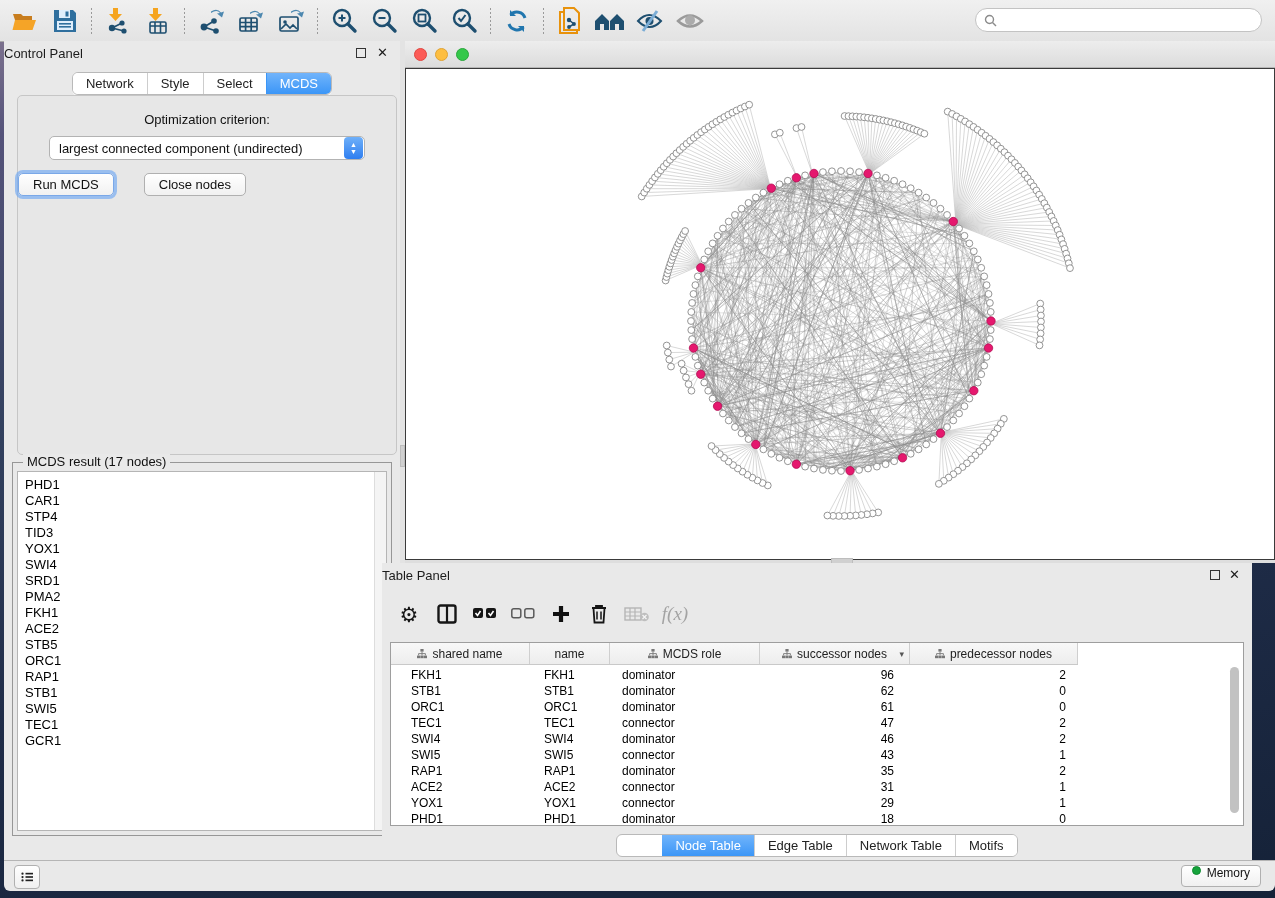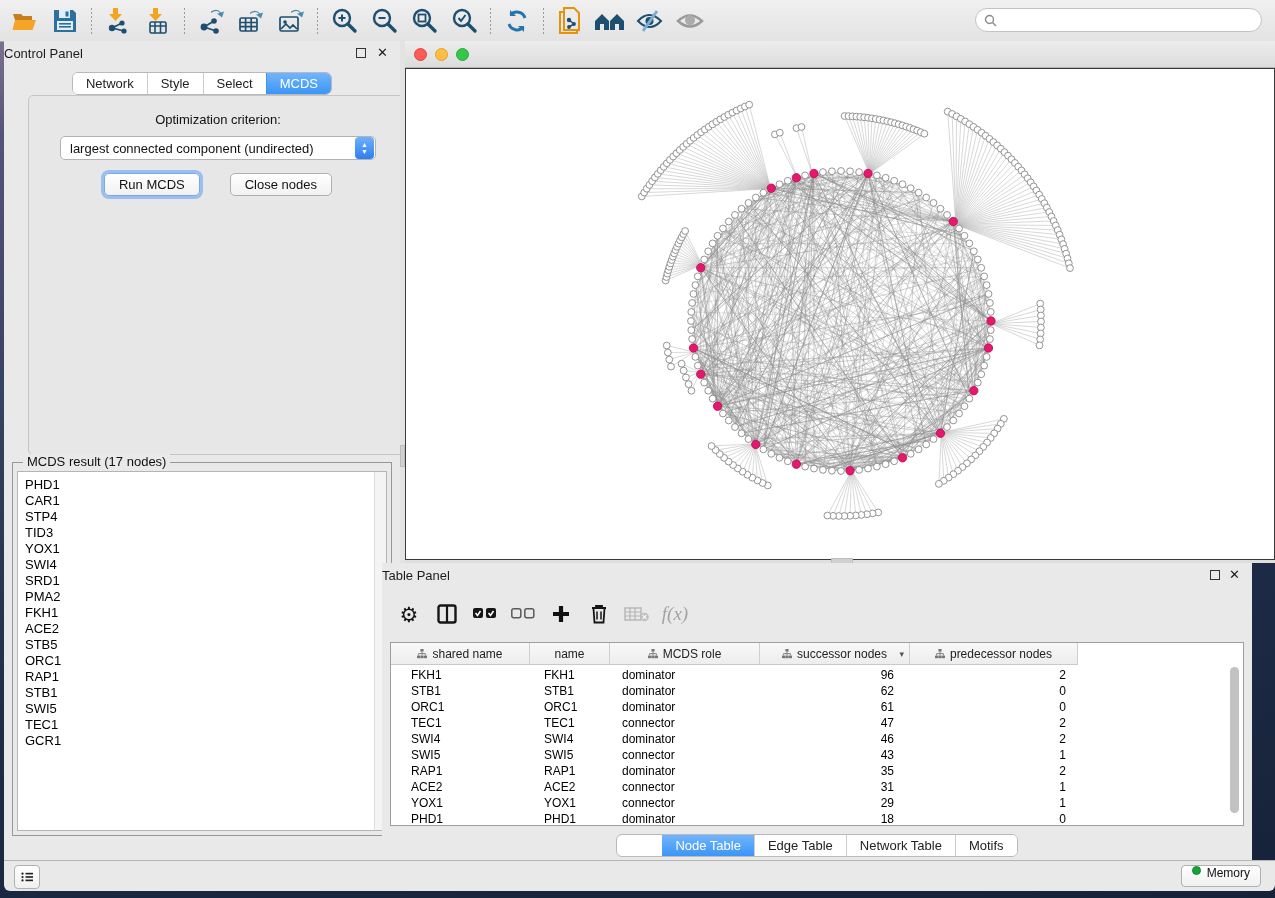--- a/index.html
+++ b/index.html
@@ -28,31 +28,31 @@
   .float-box{position:absolute;top:7px;width:10px;height:10px;border:1.5px solid #333;box-sizing:border-box;}
   .close-x{position:absolute;top:5px;font-size:13px;font-weight:bold;color:#1a1a1a;line-height:14px;}
   .cp-float{right:34px;} .cp-close{right:12px;}
   
   .seg-tabs{display:flex;justify-content:center;margin-top:6px;}
   .seg-group{display:flex;border:1px solid #b9b9b9;border-radius:6px;background:#fff;overflow:hidden;box-shadow:0 1px 0 rgba(255,255,255,.6);}
   .seg{padding:3px 13px;font-size:13px;color:#222;border-left:1px solid #cdcdcd;background:#fff;cursor:default;}
   .seg:first-child{border-left:0;}
   .seg.active{background:linear-gradient(#71b4fb,#3b96f7);color:#fff;border-left-color:#3b96f7;}
   
-  .opt-panel{position:absolute;left:24px;top:54px;width:380px;height:360px;background:#e7e7e7;
+  .opt-panel{position:absolute;left:13px;top:54px;width:380px;height:360px;background:#e7e7e7;
     border:1px solid #c6c6c6;border-radius:5px;box-sizing:border-box;}
   .opt-label{text-align:center;font-size:13px;color:#111;margin-top:16px;}
   .select-row{display:flex;justify-content:center;margin-top:9px;}
   .mac-select{width:316px;height:24px;background:#fff;border:1px solid #b3b3b3;border-radius:5px;
     display:flex;align-items:center;position:relative;box-sizing:border-box;}
   .mac-select .sel-text{flex:1;font-size:13px;color:#111;padding-left:9px;white-space:nowrap;overflow:hidden;}
   .stepper{width:19px;height:22px;border-radius:4px;background:linear-gradient(#6fb0f9,#2e7ef0);
     display:flex;flex-direction:column;align-items:center;justify-content:center;margin-right:1px;}
   .stepper span{color:#fff;font-size:7px;line-height:7px;}
-  .btn-row{display:flex;justify-content:center;gap:30px;margin-top:13px;}
+  .btn-row{display:flex;justify-content:flex-start;gap:30px;margin-top:13px;}
   .mac-btn{background:linear-gradient(#ffffff,#f1f1f1);border:1px solid #b0b0b0;border-radius:5px;
     font-size:13px;color:#111;padding:3px 14px;font-family:inherit;}
   .mac-btn.focused{box-shadow:0 0 0 3px rgba(110,168,243,.65);border-color:#7aa8e8;}
   
   .result-group{position:absolute;left:8px;top:421px;width:378px;height:372px;border:1px solid #979797;}
   .result-legend{position:absolute;top:-9px;left:10px;background:#e9e9e9;padding:0 4px;font-size:13px;color:#111;}
   .result-list{position:absolute;left:4px;top:8px;right:4px;bottom:4px;background:#fff;border:1px solid #b5b5b5;overflow:hidden;}
   .result-scroll{position:absolute;right:0;top:0;width:11px;bottom:0;background:#f4f4f4;border-left:1px solid #ddd;}
   .result-item{font-size:13px;color:#000;line-height:16px;padding-left:7px;}
   .result-items{padding-top:5px;}

